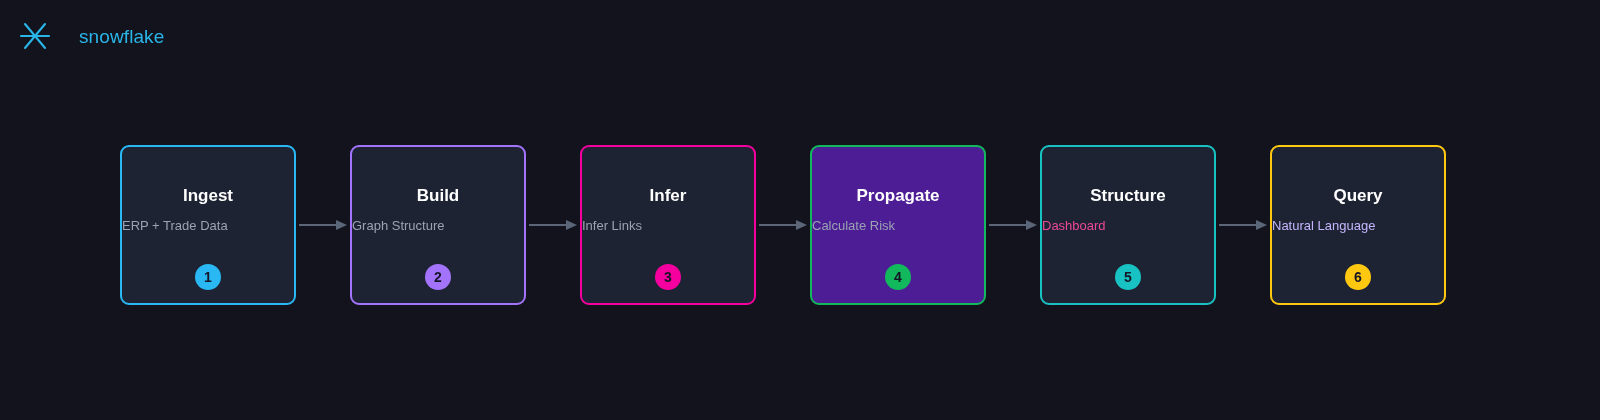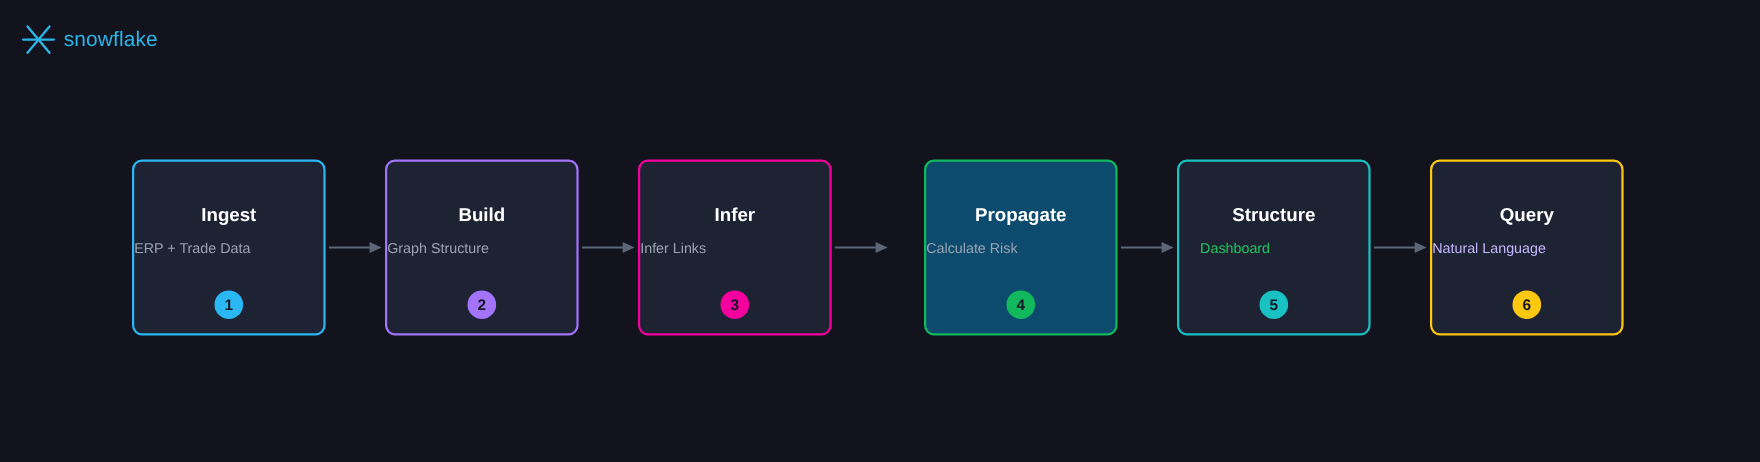--- a/index.html
+++ b/index.html
@@ -16,21 +16,21 @@
     position: relative;
   }
 
   
   #brand {
     position: absolute;
     left: 16px;
     top: 18px;
     display: flex;
     align-items: center;
-    gap: 4px;
+    gap: 25px;
     height: 36px;
   }
   #brand-mark {
     width: 38px;
     height: 38px;
     display: block;
     flex: 0 0 auto;
   }
   #brand-word {
     color: #29b5e8;
@@ -151,32 +151,32 @@
     </svg>
     <div class="card" style="border-color: rgb(245, 0, 159); background: rgb(29, 35, 51); padding-left: 18px;">
       <div class="card-title" style="color: rgb(255, 255, 255);">Infer</div>
       <div class="card-sub" style="color: rgb(154, 163, 178);">Infer Links</div>
       <div class="badge" style="background: rgb(245, 0, 159); color: rgb(20, 22, 37);">3</div>
     </div>
     <svg class="arrow" viewBox="0 0 54 14">
       <line x1="3" y1="7" x2="41" y2="7" stroke="#5b6678" stroke-width="2"></line>
       <polygon points="40,2 51,7 40,12" fill="#5b6678"></polygon>
     </svg>
-    <div class="card" style="border-color: rgb(18, 184, 92); background: #0c4a6e; margin-left: 30px;">
+    <div class="card" style="border-color: rgb(18, 184, 92); background: #4c1d95;">
       <div class="card-title" style="color: rgb(255, 255, 255);">Propagate</div>
       <div class="card-sub" style="color: rgb(154, 163, 178);">Calculate Risk</div>
       <div class="badge" style="background: rgb(18, 184, 92); color: rgb(20, 22, 37);">4</div>
     </div>
     <svg class="arrow" viewBox="0 0 54 14">
       <line x1="3" y1="7" x2="41" y2="7" stroke="#5b6678" stroke-width="2"></line>
       <polygon points="40,2 51,7 40,12" fill="#5b6678"></polygon>
     </svg>
     <div class="card" style="border-color: rgb(25, 194, 194); background: rgb(29, 35, 51);">
       <div class="card-title" style="color: rgb(255, 255, 255);">Structure</div>
-      <div class="card-sub" style="color: #22c55e; margin-left: 19px;">Dashboard</div>
+      <div class="card-sub" style="color: #ec4899;">Dashboard</div>
       <div class="badge" style="background: rgb(25, 194, 194); color: rgb(20, 22, 37);">5</div>
     </div>
     <svg class="arrow" viewBox="0 0 54 14">
       <line x1="3" y1="7" x2="41" y2="7" stroke="#5b6678" stroke-width="2"></line>
       <polygon points="40,2 51,7 40,12" fill="#5b6678"></polygon>
     </svg>
     <div class="card" style="border-color: rgb(255, 200, 16); background: rgb(29, 35, 51);">
       <div class="card-title" style="color: rgb(255, 255, 255);">Query</div>
       <div class="card-sub" style="color: #c4b5fd;">Natural Language</div>
       <div class="badge" style="background: rgb(255, 200, 16); color: rgb(20, 22, 37);">6</div>

